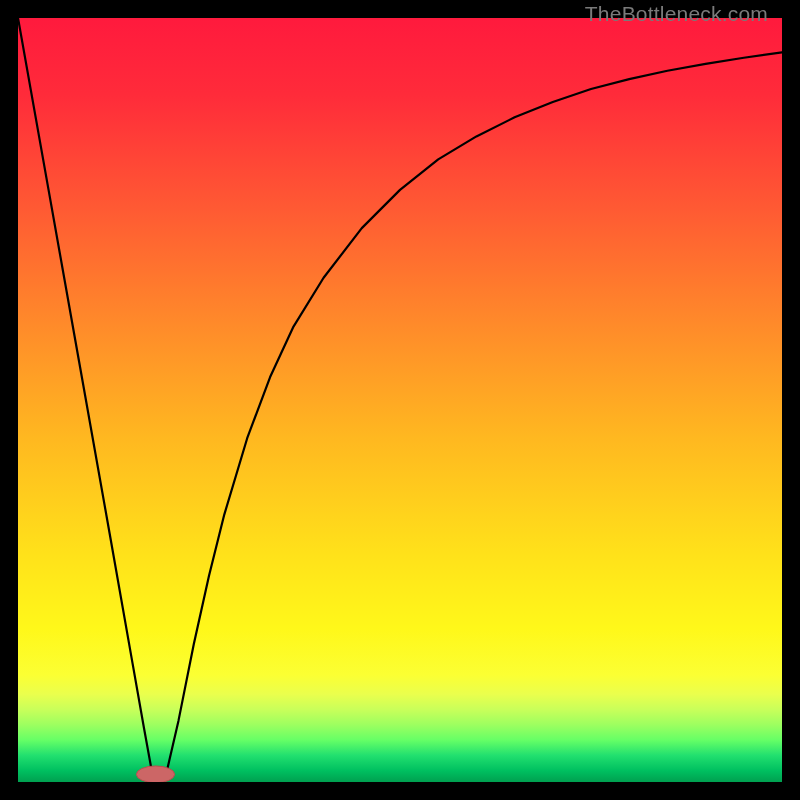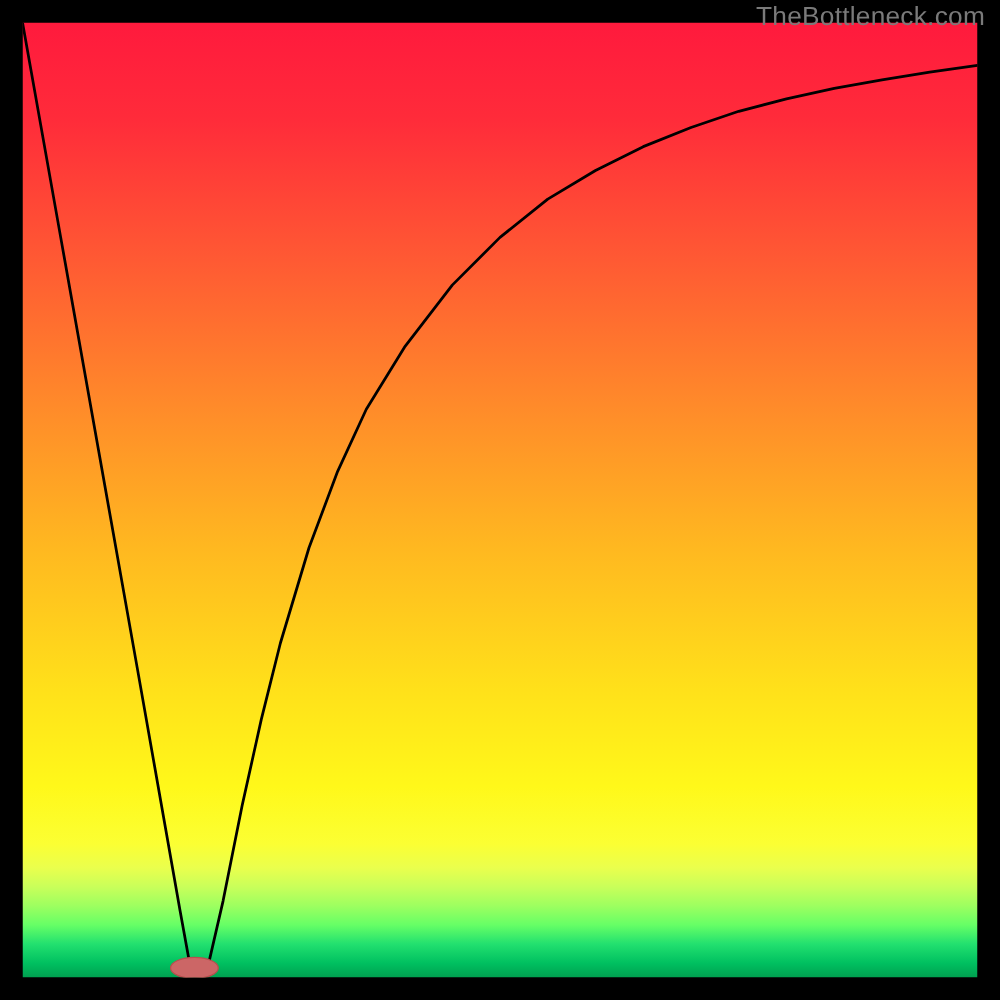--- a/index.html
+++ b/index.html
@@ -22,21 +22,21 @@
   .plot {
     position: absolute;
     left: 0;
     top: 0;
     width: 764px;
     height: 764px;
   }
   .watermark {
     position: absolute;
     top: 2px;
-    right: 12px;
+    right: 32px;
     color: #7a7a7a;
     font-size: 21px;
     font-weight: 400;
     letter-spacing: 0.2px;
     user-select: none;
   }
 </style>
 </head>
 <body>
 

